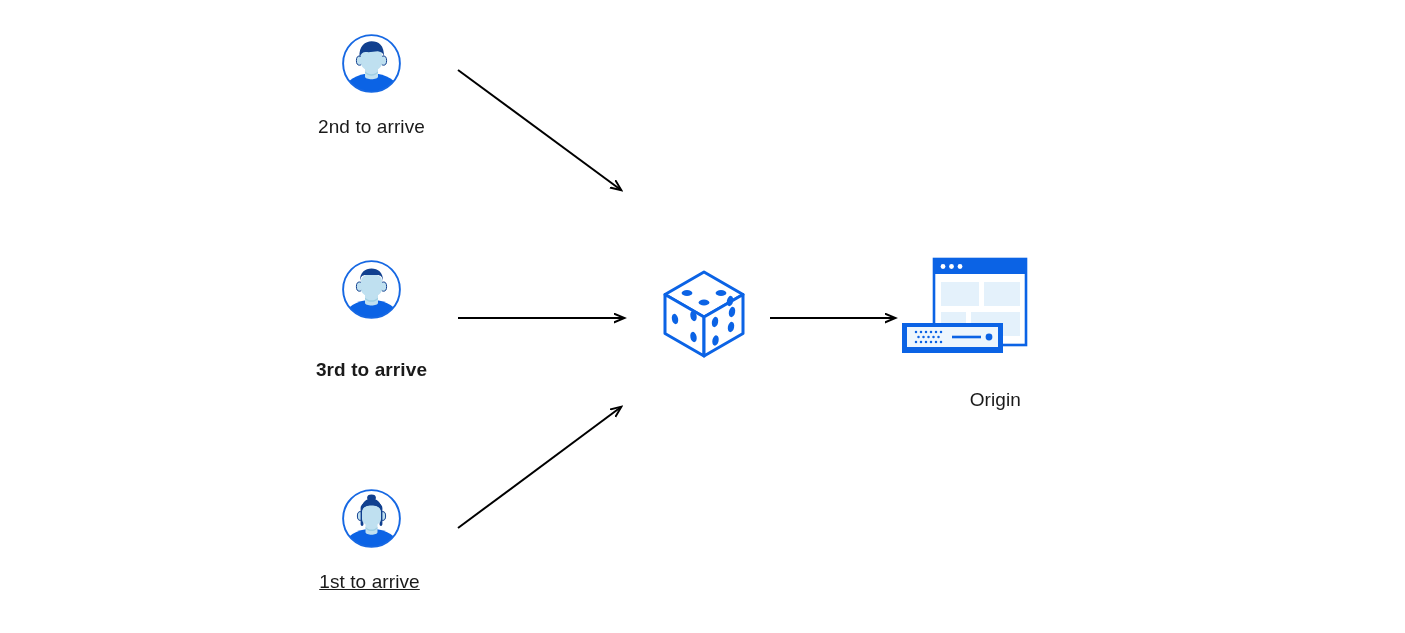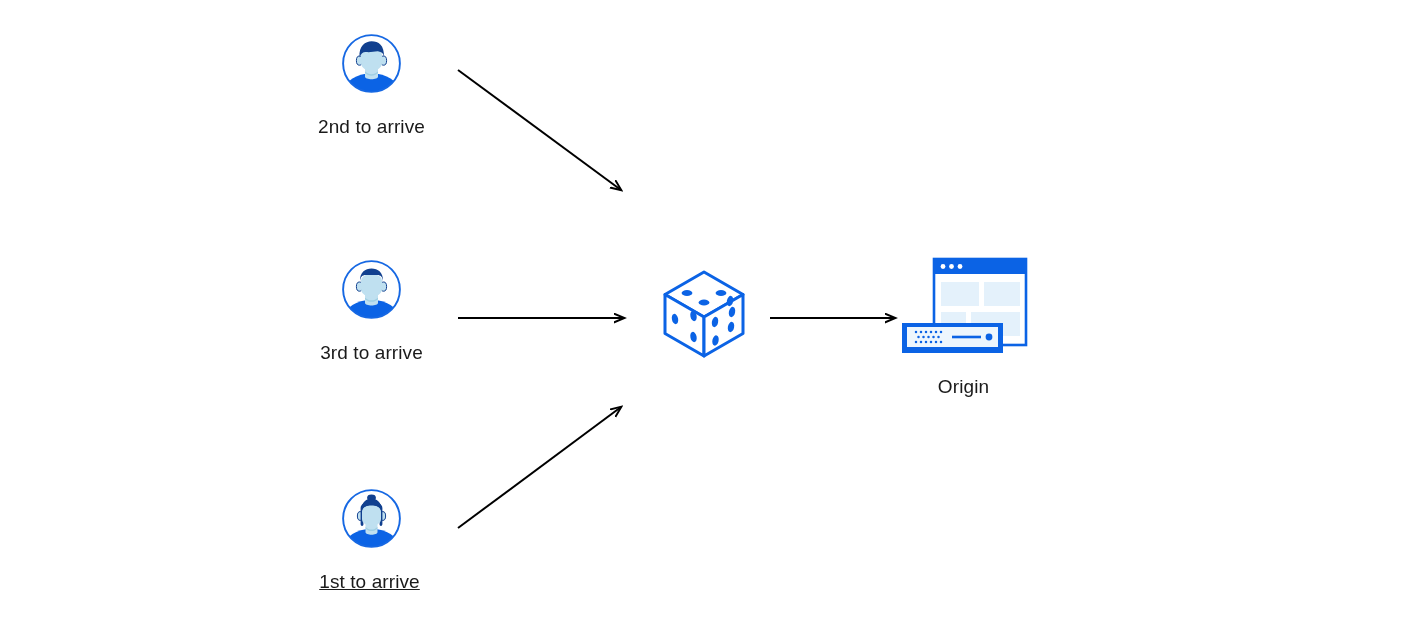--- a/index.html
+++ b/index.html
@@ -117,21 +117,21 @@
           <ellipse cx="18.4" cy="27.6" rx="3" ry="4.6" fill="#bfe0f0" stroke="#11408f" stroke-width="1"></ellipse>
           <ellipse cx="42.6" cy="27.6" rx="3" ry="4.6" fill="#bfe0f0" stroke="#11408f" stroke-width="1"></ellipse>
           <path d="M20 22 C20 12.5 41 12.5 41 22 L41 30 C41 40 20 40 20 30 Z" fill="#bfe0f0"></path>
 
           <path d="M19 22.6 C18.4 13.2 24.4 9.4 30.5 9.4 C36.8 9.4 42.6 13.2 42 22.6
                    C41.6 17.8 39.6 16.2 36.4 16.1 L24.6 16.1 C21.4 16.2 19.4 17.8 19 22.6 Z" fill="#11408f"></path>
         </g>
         <circle cx="30.5" cy="30.5" r="28.4" fill="none" stroke="#1668e3" stroke-width="1.9"></circle>
       </svg>
     </div>
-    <div class="caption" style="left:-31px; top:83px; width:123px;">3rd to arrive</div>
+    <div class="caption" style="left:-31px; top:100px; width:123px;font-weight:bold;">3rd to arrive</div>
   </div>
 
   <div class="node" style="left:341px; top:488px;">
     <div class="icon-box">
       <svg width="61" height="61" viewBox="0 0 61 61">
         <clipPath id="clip-av3">
             <circle cx="30.5" cy="30.5" r="28.4"></circle>
           </clipPath>
         <circle cx="30.5" cy="30.5" r="28.4" fill="#ffffff"></circle>
         <g clip-path="url(#clip-av3)">
@@ -219,16 +219,16 @@
             <circle cx="28" cy="86" r="1.25"></circle>
               <circle cx="33" cy="86" r="1.25"></circle>
             <circle cx="38" cy="86" r="1.25"></circle>
               <circle cx="43" cy="86" r="1.25"></circle>
           </g>
           <line x1="54" y1="81" x2="83" y2="81" stroke="#0b63e5" stroke-width="2.6"></line>
           <circle cx="91" cy="81" r="3.4" fill="#0b63e5"></circle>
         </g>
       </svg>
     </div>
-    <div class="caption" style="left:8px; top:120px; width:115px;">Origin</div>
+    <div class="caption" style="left:8px; top:133px; width:115px;text-align:right;">Origin</div>
   </div>
 
 </div>
 
 </body></html>

